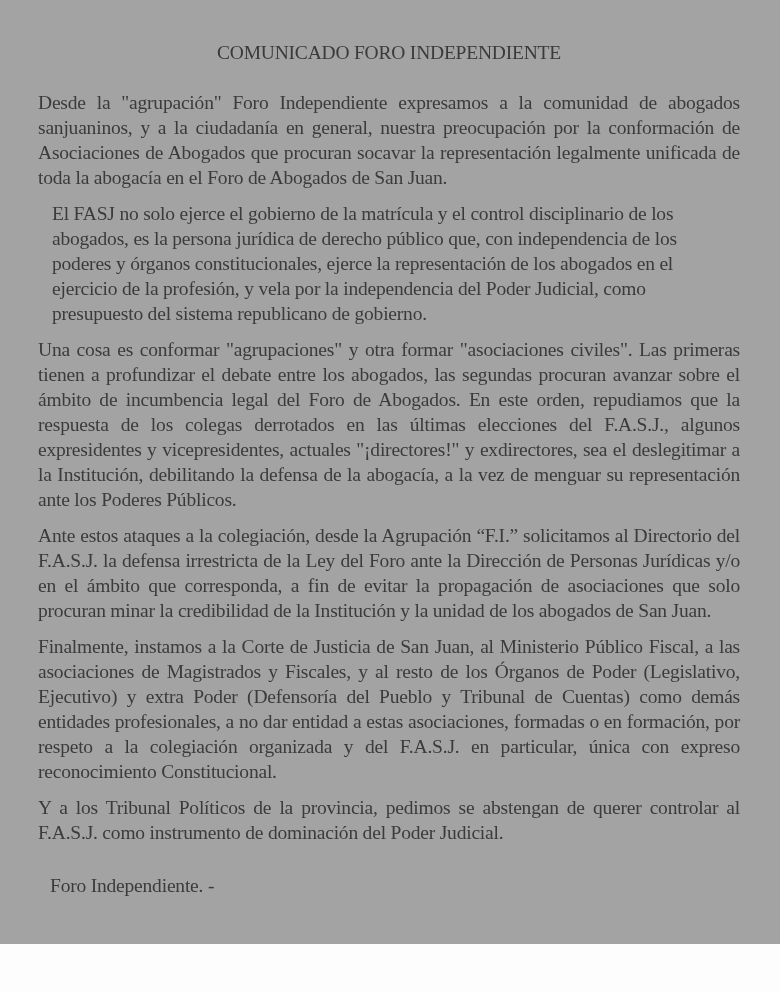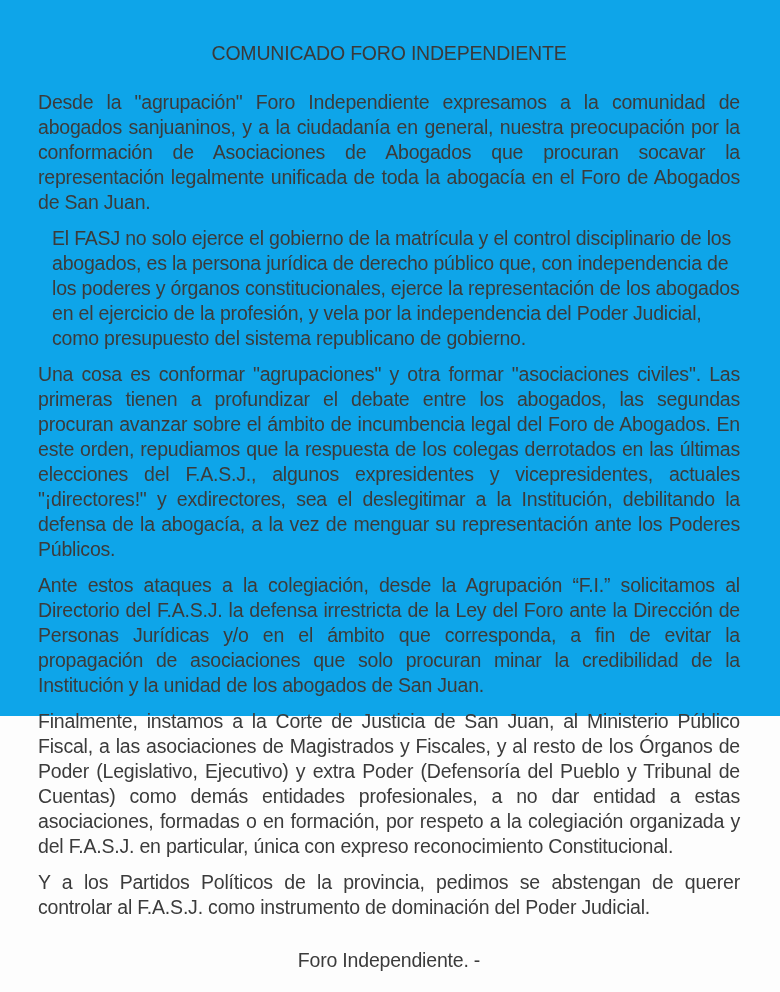--- a/index.html
+++ b/index.html
@@ -6,64 +6,64 @@
     margin: 0;
     padding: 0;
     width: 780px;
     height: 992px;
     background: #fdfdfd;
     overflow: hidden;
   }
   .page {
     box-sizing: border-box;
     width: 780px;
-    height: 716px;
+    height: 944px;
     padding: 40px 40px 0 38px;
-    font-family: Liberation Sans, sans-serif;
+    font-family: Liberation Serif, serif;
     color: #3b3b3b;
     font-size: 19.5px;
     line-height: 25px;
     letter-spacing: -0.2px;
-    background: #0ea5e9;
+    background: #a3a3a3;
   }
   .doc-title {
     margin: 0 0 24px 0;
     font-size: 19.5px;
     font-weight: normal;
     text-align: center;
     line-height: 26px;
     color: #3a3a3a;
   }
   .para {
     margin: 0 0 11px 0;
     text-align: justify;
   }
   .para.ragged {
     text-align: left;
     margin-left: 14px;
   }
   .signature {
-    margin: 28px 0 0 0;
-    text-align: center;
+    margin: 28px 0 0 12px;
+    text-align: left;
   }
 </style>
 </head>
 <body>
 
 <div class="page">
 
   <h1 class="doc-title">COMUNICADO FORO INDEPENDIENTE</h1>
 
   <p class="para">Desde la "agrupación" Foro Independiente expresamos a la comunidad de abogados sanjuaninos, y a la ciudadanía en general, nuestra preocupación por la conformación de Asociaciones de Abogados que procuran socavar la representación legalmente unificada de toda la abogacía en el Foro de Abogados de San Juan.</p>
 
   <p class="para ragged">El FASJ no solo ejerce el gobierno de la matrícula y el control disciplinario de los abogados, es la persona jurídica de derecho público que, con independencia de los poderes y órganos constitucionales, ejerce la representación de los abogados en el ejercicio de la profesión, y vela por la independencia del Poder Judicial, como presupuesto del sistema republicano de gobierno.</p>
 
   <p class="para">Una cosa es conformar "agrupaciones" y otra formar "asociaciones civiles". Las primeras tienen a profundizar el debate entre los abogados, las segundas procuran avanzar sobre el ámbito de incumbencia legal del Foro de Abogados. En este orden, repudiamos que la respuesta de los colegas derrotados en las últimas elecciones del F.A.S.J., algunos expresidentes y vicepresidentes, actuales "¡directores!" y exdirectores, sea el deslegitimar a la Institución, debilitando la defensa de la abogacía, a la vez de menguar su representación ante los Poderes Públicos.</p>
 
   <p class="para">Ante estos ataques a la colegiación, desde la Agrupación “F.I.” solicitamos al Directorio del F.A.S.J. la defensa irrestricta de la Ley del Foro ante la Dirección de Personas Jurídicas y/o en el ámbito que corresponda, a fin de evitar la propagación de asociaciones que solo procuran minar la credibilidad de la Institución y la unidad de los abogados de San Juan.</p>
 
   <p class="para">Finalmente, instamos a la Corte de Justicia de San Juan, al Ministerio Público Fiscal, a las asociaciones de Magistrados y Fiscales, y al resto de los Órganos de Poder (Legislativo, Ejecutivo) y extra Poder (Defensoría del Pueblo y Tribunal de Cuentas) como demás entidades profesionales, a no dar entidad a estas asociaciones, formadas o en formación, por respeto a la colegiación organizada y del F.A.S.J. en particular, única con expreso reconocimiento Constitucional.</p>
 
-  <p class="para">Y a los Partidos Políticos de la provincia, pedimos se abstengan de querer controlar al F.A.S.J. como instrumento de dominación del Poder Judicial.</p>
+  <p class="para">Y a los Tribunal Políticos de la provincia, pedimos se abstengan de querer controlar al F.A.S.J. como instrumento de dominación del Poder Judicial.</p>
 
   <p class="signature">Foro Independiente. -</p>
 
 </div>
 
 </body></html>

